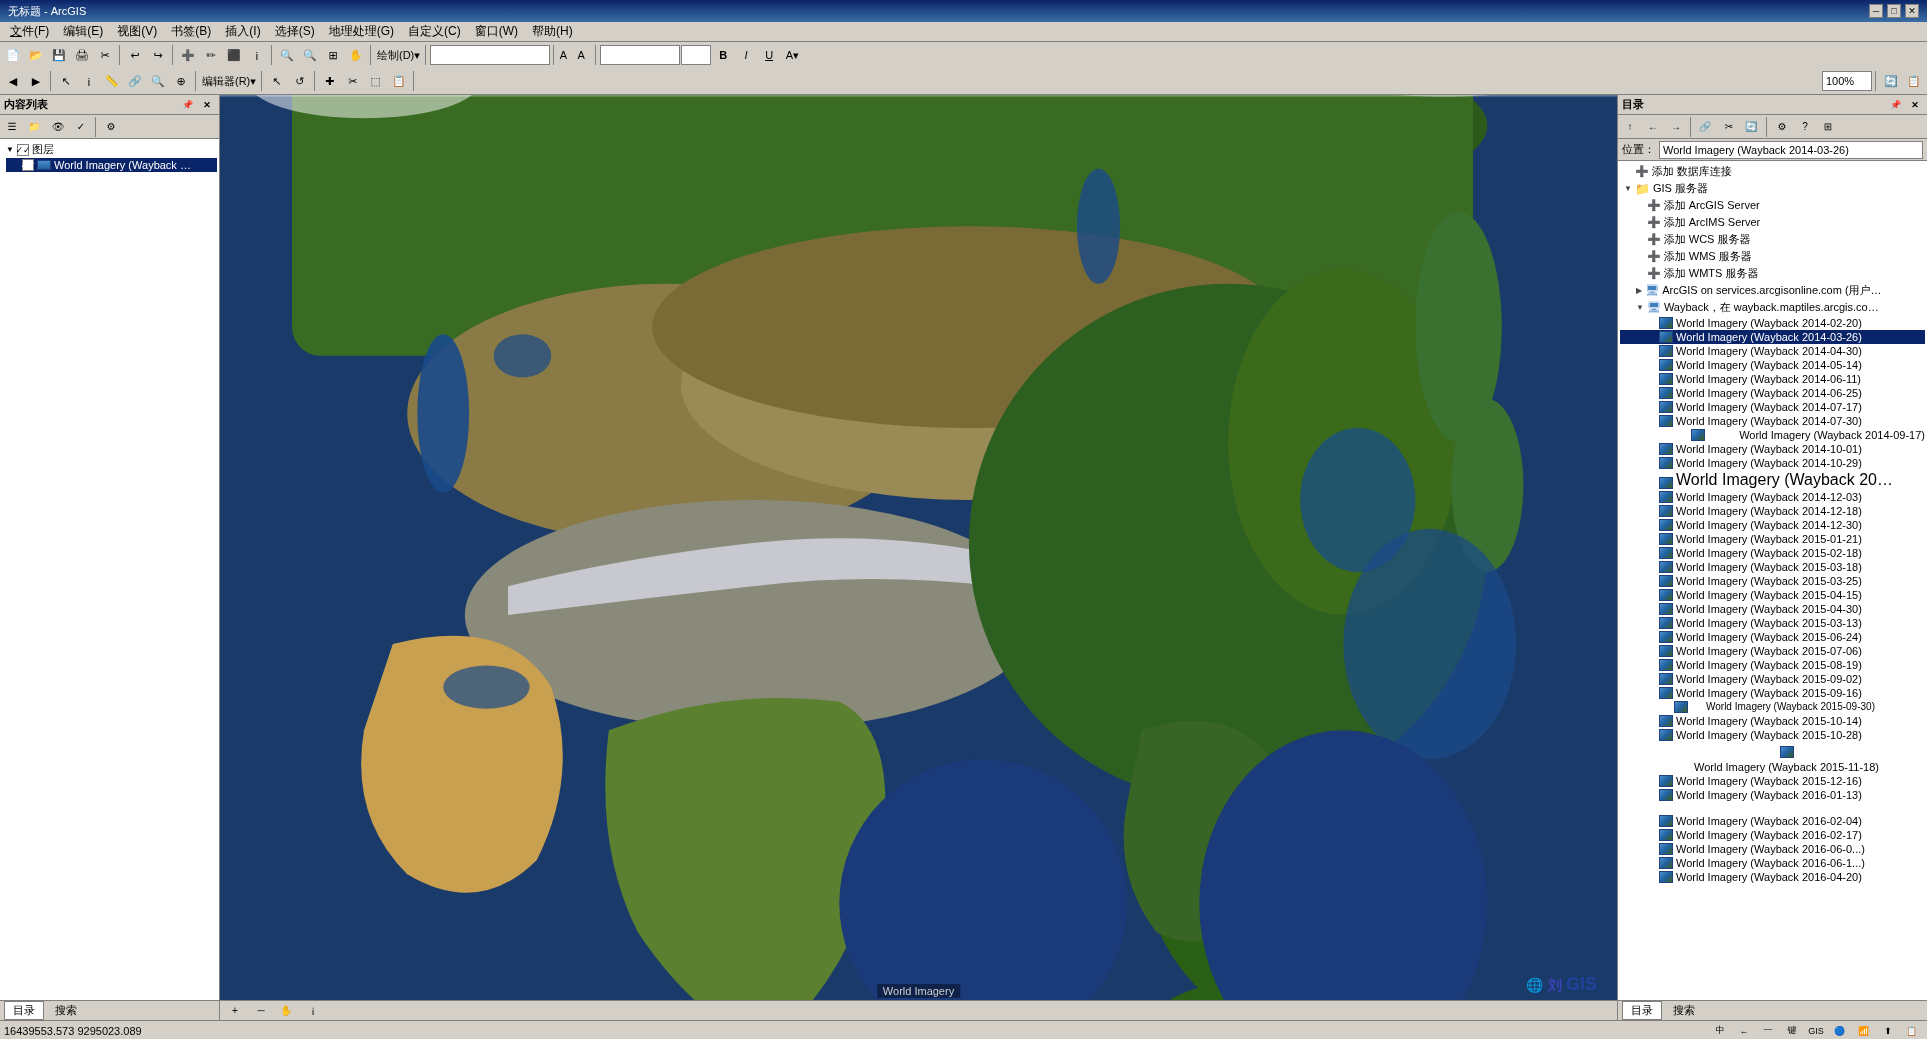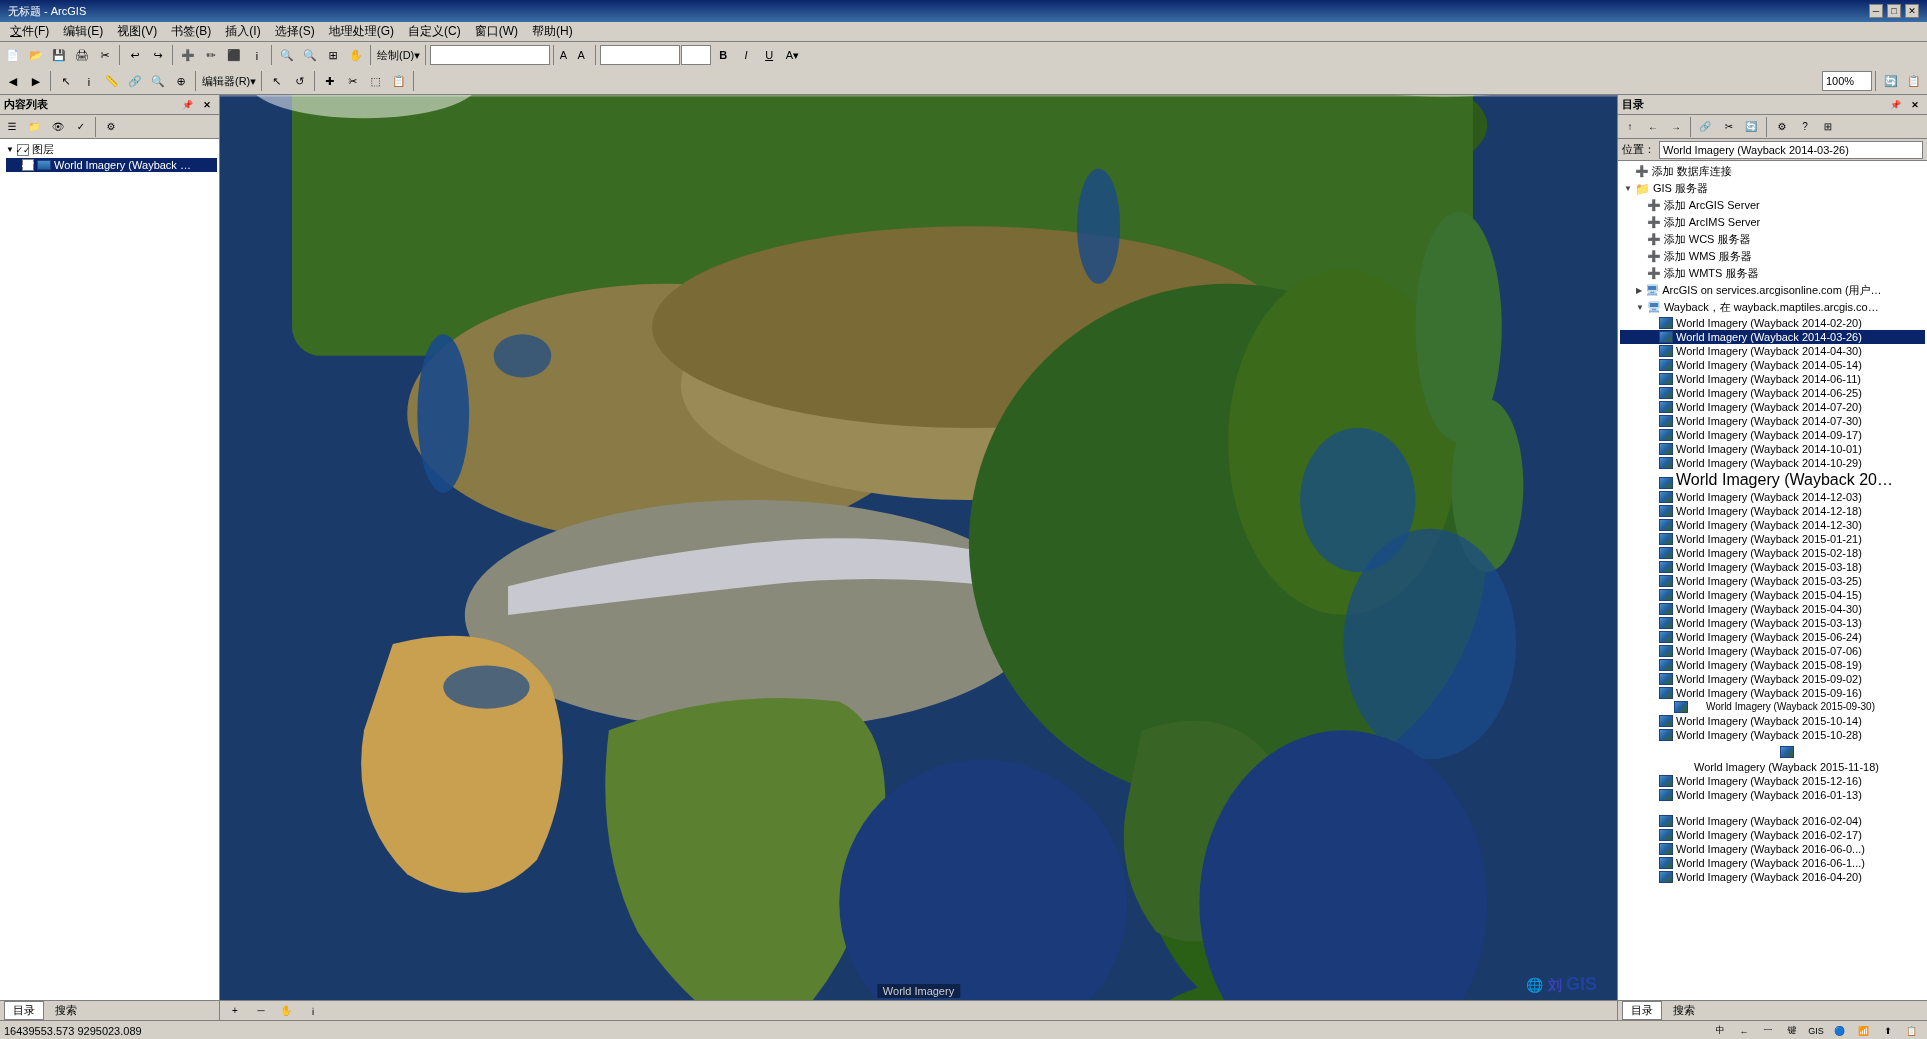--- a/index.html
+++ b/index.html
@@ -544,28 +544,28 @@
           <span style="white-space:nowrap;overflow:hidden;text-overflow:ellipsis;max-width:220px">World Imagery (Wayback 2014-06-11)</span>
         </div>
         <div style="display: flex; align-items: flex-end; gap: 3px; padding: 1px 0px 1px 28px; font-size: 11px; cursor: pointer;">
           <span style="width:8px;flex-shrink:0"> </span>
           <span style="width:14px;height:12px;background:linear-gradient(135deg,#4a8fcc,#2060a0 50%,#3a6020);border:1px solid #204080;display:inline-block;flex-shrink:0"></span>
           <span style="white-space:nowrap;overflow:hidden;text-overflow:ellipsis;max-width:220px">World Imagery (Wayback 2014-06-25)</span>
         </div>
         <div style="display: flex; align-items: center; gap: 3px; padding: 1px 0px 1px 28px; font-size: 11px; cursor: pointer;">
           <span style="width:8px;flex-shrink:0"> </span>
           <span style="width:14px;height:12px;background:linear-gradient(135deg,#4a8fcc,#2060a0 50%,#3a6020);border:1px solid #204080;display:inline-block;flex-shrink:0"></span>
-          <span style="white-space:nowrap;overflow:hidden;text-overflow:ellipsis;max-width:220px">World Imagery (Wayback 2014-07-20)</span>
+          <span style="white-space:nowrap;overflow:hidden;text-overflow:ellipsis;max-width:220px">World Imagery (Wayback 2014-07-17)</span>
         </div>
         <div style="display: flex; align-items: center; gap: 3px; padding: 1px 0px 1px 28px; font-size: 11px; cursor: pointer;">
           <span style="width:8px;flex-shrink:0"> </span>
           <span style="width:14px;height:12px;background:linear-gradient(135deg,#4a8fcc,#2060a0 50%,#3a6020);border:1px solid #204080;display:inline-block;flex-shrink:0"></span>
           <span style="white-space:nowrap;overflow:hidden;text-overflow:ellipsis;max-width:220px">World Imagery (Wayback 2014-07-30)</span>
         </div>
-        <div style="display: flex; align-items: center; gap: 3px; padding: 1px 0px 1px 28px; font-size: 11px; cursor: pointer;">
+        <div style="display: flex; align-items: center; gap: 3px; padding: 1px 0px 1px 28px; font-size: 11px; cursor: pointer; justify-content: space-between;">
           <span style="width:8px;flex-shrink:0"> </span>
           <span style="width:14px;height:12px;background:linear-gradient(135deg,#4a8fcc,#2060a0 50%,#3a6020);border:1px solid #204080;display:inline-block;flex-shrink:0"></span>
           <span style="white-space:nowrap;overflow:hidden;text-overflow:ellipsis;max-width:220px">World Imagery (Wayback 2014-09-17)</span>
         </div>
         <div style="display: flex; align-items: center; gap: 3px; padding: 1px 0px 1px 28px; font-size: 11px; cursor: pointer;">
           <span style="width:8px;flex-shrink:0"> </span>
           <span style="width:14px;height:12px;background:linear-gradient(135deg,#4a8fcc,#2060a0 50%,#3a6020);border:1px solid #204080;display:inline-block;flex-shrink:0"></span>
           <span style="white-space:nowrap;overflow:hidden;text-overflow:ellipsis;max-width:220px">World Imagery (Wayback 2014-10-01)</span>
         </div>
         <div style="display: flex; align-items: center; gap: 3px; padding: 1px 0px 1px 28px; font-size: 11px; cursor: pointer;">

